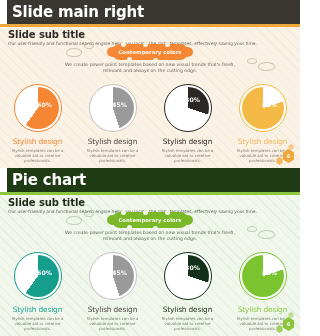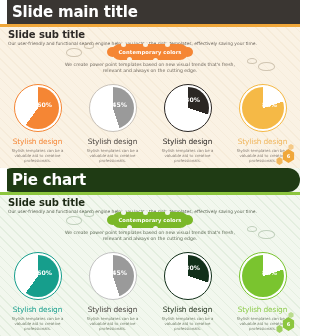--- a/index.html
+++ b/index.html
@@ -23,21 +23,21 @@
   .slide-2{background:#f2f7ee;}
   .slide-2 .bg-texture{
     position:absolute;inset:0;
     background-image:
       repeating-linear-gradient(45deg,rgba(186,214,180,.32) 0 1px,transparent 1px 7px);
     opacity:.8;
   }
 
   .header-bar{position:absolute;top:0;left:0;right:0;height:24px;}
   .slide-1 .header-bar{background:#3a3632;}
-  .slide-2 .header-bar{background:#1f3b14;border-radius:12px;}
+  .slide-2 .header-bar{background:#1f3b14;}
   .header-leftpad{position:absolute;left:0;top:0;bottom:0;width:7px;background:#ffffff;}
   .header-title{
     position:absolute;left:12px;top:2px;
     font-size:15px;font-weight:bold;color:#ffffff;letter-spacing:-.2px;
     line-height:20px;white-space:nowrap;
   }
   .accent-strip{position:absolute;top:24px;left:0;right:0;height:3px;}
   .slide-1 .accent-strip{background:#f0a73a;}
   .slide-2 .accent-strip{background:#8cc63e;}
 
@@ -126,21 +126,21 @@
   }
 </style>
 </head>
 <body>
 
 <div class="slide slide-1">
   <div class="bg-texture"></div>
 
   <div class="header-bar">
     <div class="header-leftpad"></div>
-    <div class="header-title">Slide main title</div>
+    <div class="header-title">Slide main right</div>
   </div>
   <div class="accent-strip"></div>
 
   <div class="sub-title">Slide sub title</div>
   <div class="sub-desc">Our user-friendly and functional search engine helps you locate the right templates, effectively saving your time.</div>
 
   <div class="cloud-shape" style="left:66px;top:48px;width:14px;height:7px;"></div>
   <div class="cloud-shape" style="left:84px;top:43px;width:8px;height:4px;"></div>
   <div class="cloud-shape" style="left:247px;top:58px;width:8px;height:4px;"></div>
   <div class="cloud-shape" style="left:258px;top:62px;width:15px;height:7px;"></div>

